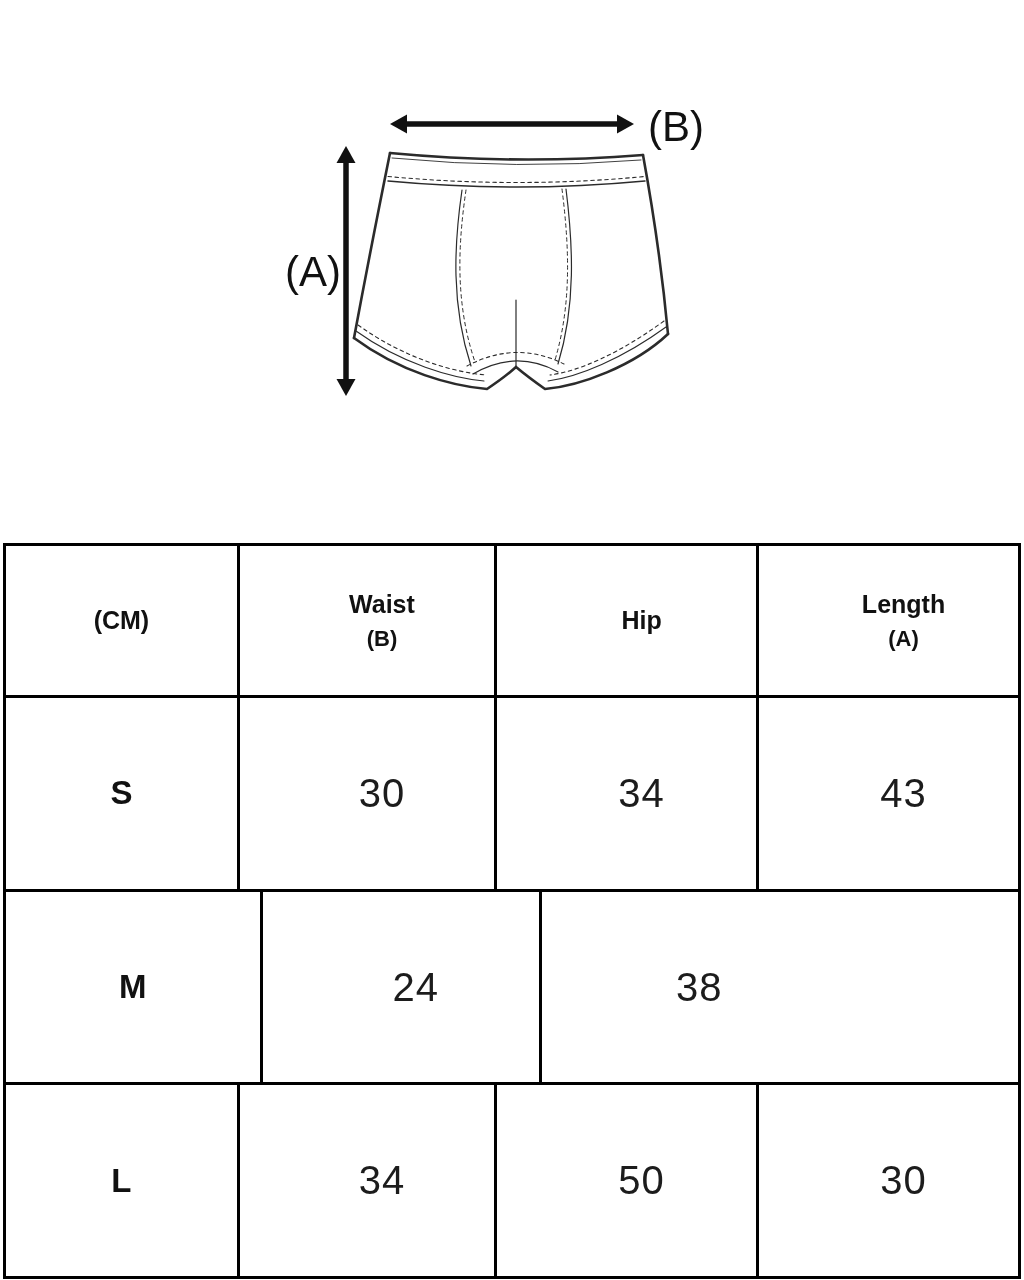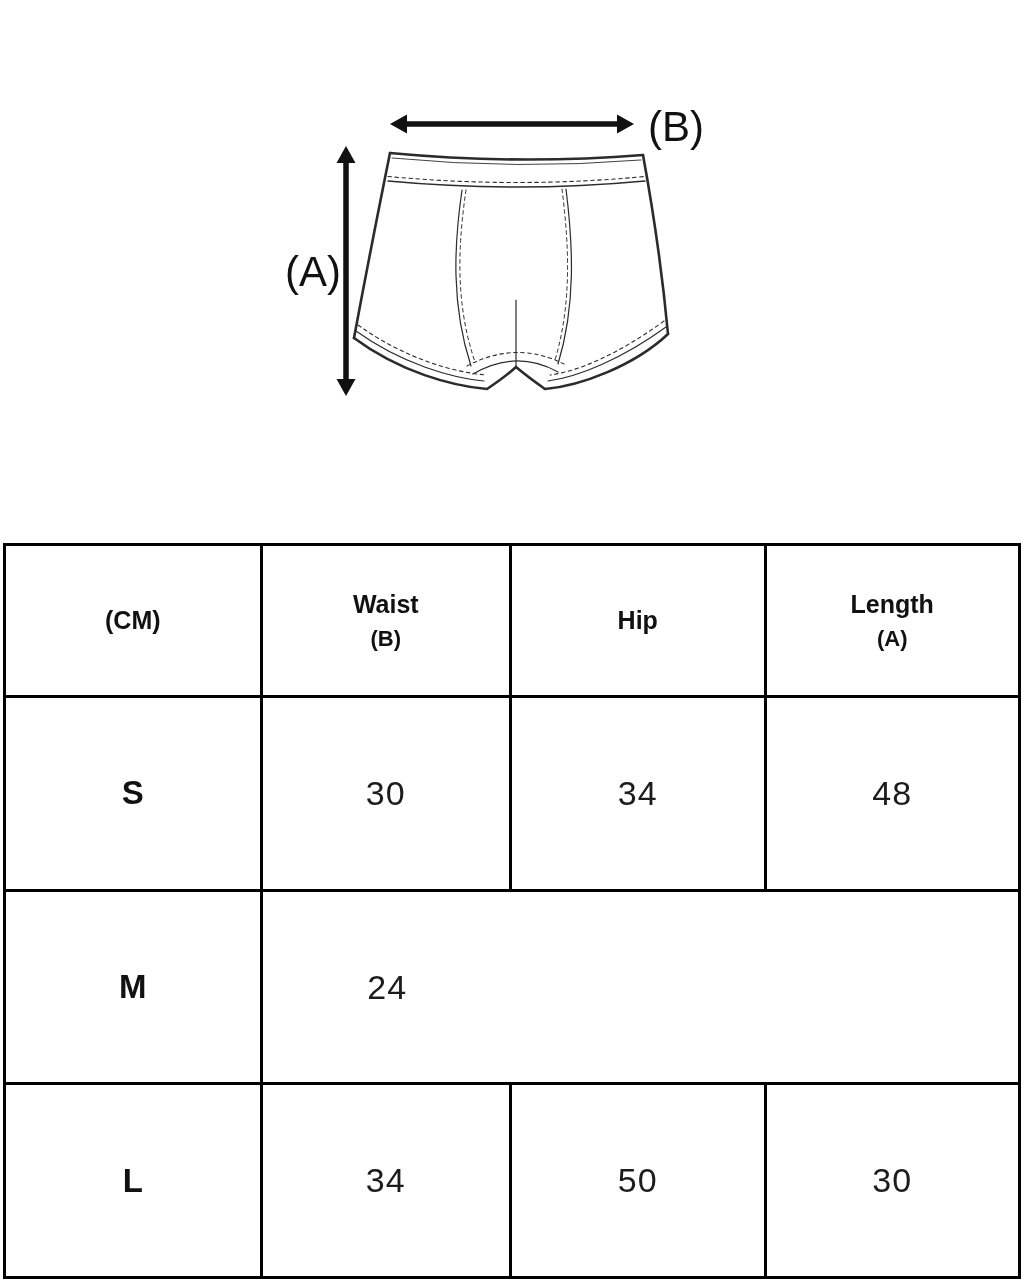--- a/index.html
+++ b/index.html
@@ -43,20 +43,21 @@
     border: 3px solid #000000;
     display: flex;
     flex-direction: column;
     background: #ffffff;
   }
   .trow {
     display: flex;
     box-sizing: border-box;
     border-bottom: 3px solid #000000;
     flex: 1 1 auto;
+    gap: 30px;
   }
   .trow.header { flex: 0 0 152px; }
   .trow:last-child { border-bottom: none; }
   .tcell {
     box-sizing: border-box;
     border-right: 3px solid #000000;
     display: flex;
     flex-direction: column;
     align-items: center;
     justify-content: center;
@@ -78,21 +79,21 @@
     font-weight: 700;
     line-height: 1.45;
     color: #111111;
   }
   .size-letter {
     font-size: 33px;
     font-weight: 700;
     color: #111111;
   }
   .measure-value {
-    font-size: 34px;
+    font-size: 40px;
     font-weight: 400;
     color: #1c1c1c;
     letter-spacing: 1px;
   }
 </style>
 </head>
 <body>
 
 <div class="stage">
 
@@ -166,30 +167,33 @@
       <div class="tcell col-0">
         <div class="size-letter">S</div>
       </div>
       <div class="tcell col-1">
         <div class="measure-value">30</div>
       </div>
       <div class="tcell col-2">
         <div class="measure-value">34</div>
       </div>
       <div class="tcell col-3">
-        <div class="measure-value">48</div>
+        <div class="measure-value">43</div>
       </div>
     </div>
 
     <div class="trow">
       <div class="tcell col-0">
         <div class="size-letter">M</div>
       </div>
       <div class="tcell col-1">
         <div class="measure-value">24</div>
+      </div>
+      <div class="tcell col-2">
+        <div class="measure-value">38</div>
       </div>
     </div>
 
     <div class="trow">
       <div class="tcell col-0">
         <div class="size-letter">L</div>
       </div>
       <div class="tcell col-1">
         <div class="measure-value">34</div>
       </div>

